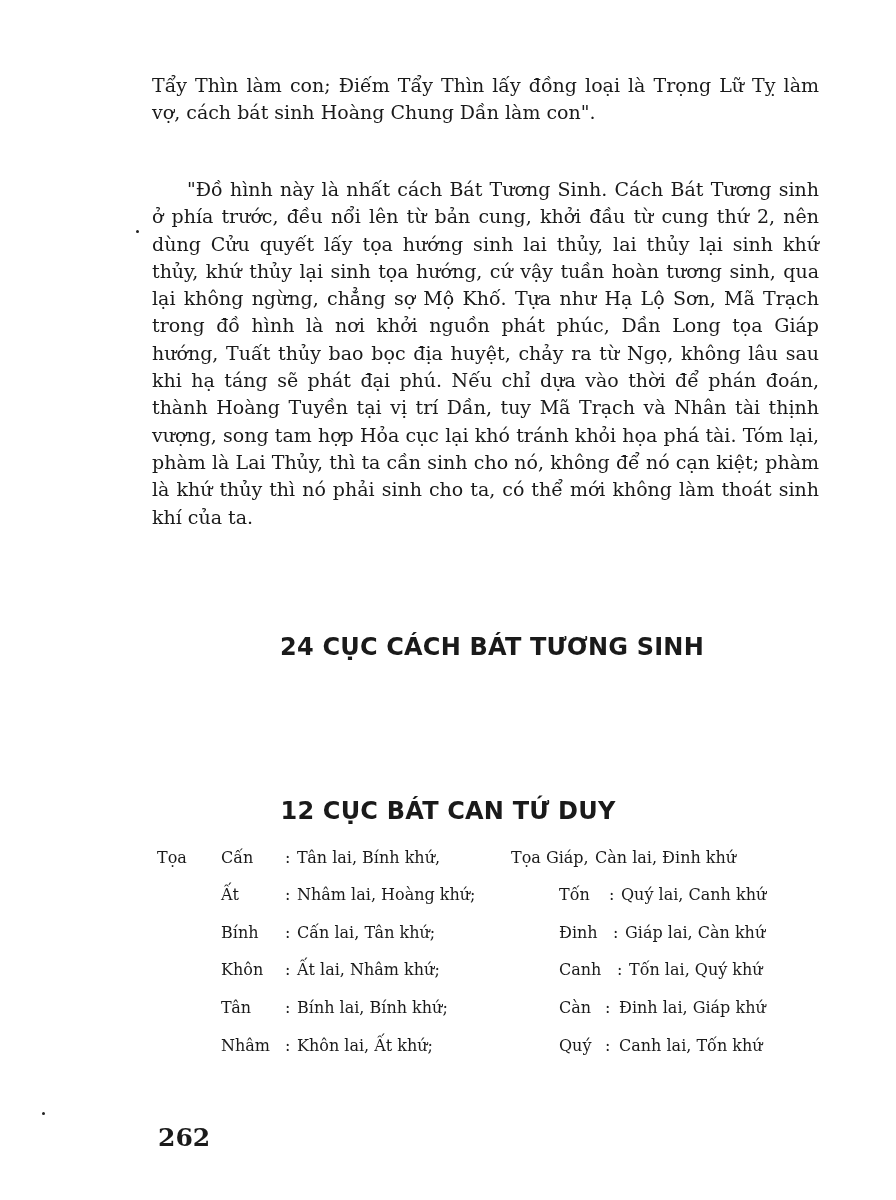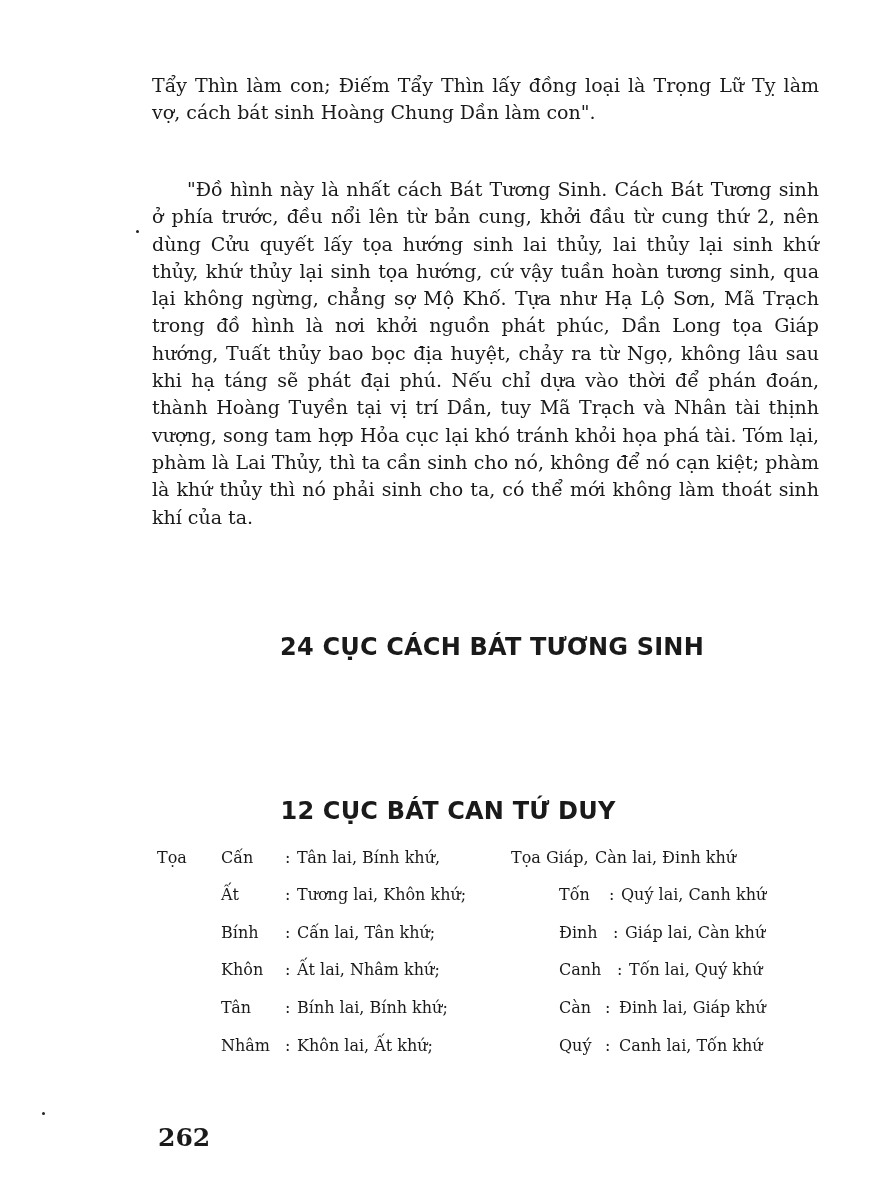--- a/index.html
+++ b/index.html
@@ -55,21 +55,21 @@
       <span class="cell toa">Tọa</span>
       <span class="cell name">Cấn</span>
       <span class="cell colon">:</span>
       <span class="cell val">Tân lai, Bính khứ,</span>
       <span class="cell" style="left:354px">Tọa Giáp,</span>
       <span class="cell" style="left:438px">Càn lai, Đinh khứ</span>
     </div>
     <div class="row" style="top:37px">
       <span class="cell name">Ất</span>
       <span class="cell colon">:</span>
-      <span class="cell val">Tương lai, Khôn khứ;</span>
+      <span class="cell val">Nhâm lai, Hoàng khứ;</span>
       <span class="cell r-name">Tốn</span>
       <span class="cell" style="left:452px">:</span>
       <span class="cell" style="left:464px">Quý lai, Canh khứ</span>
     </div>
     <div class="row" style="top:75px">
       <span class="cell name">Bính</span>
       <span class="cell colon">:</span>
       <span class="cell val">Cấn lai, Tân khứ;</span>
       <span class="cell r-name">Đinh</span>
       <span class="cell" style="left:456px">:</span>

